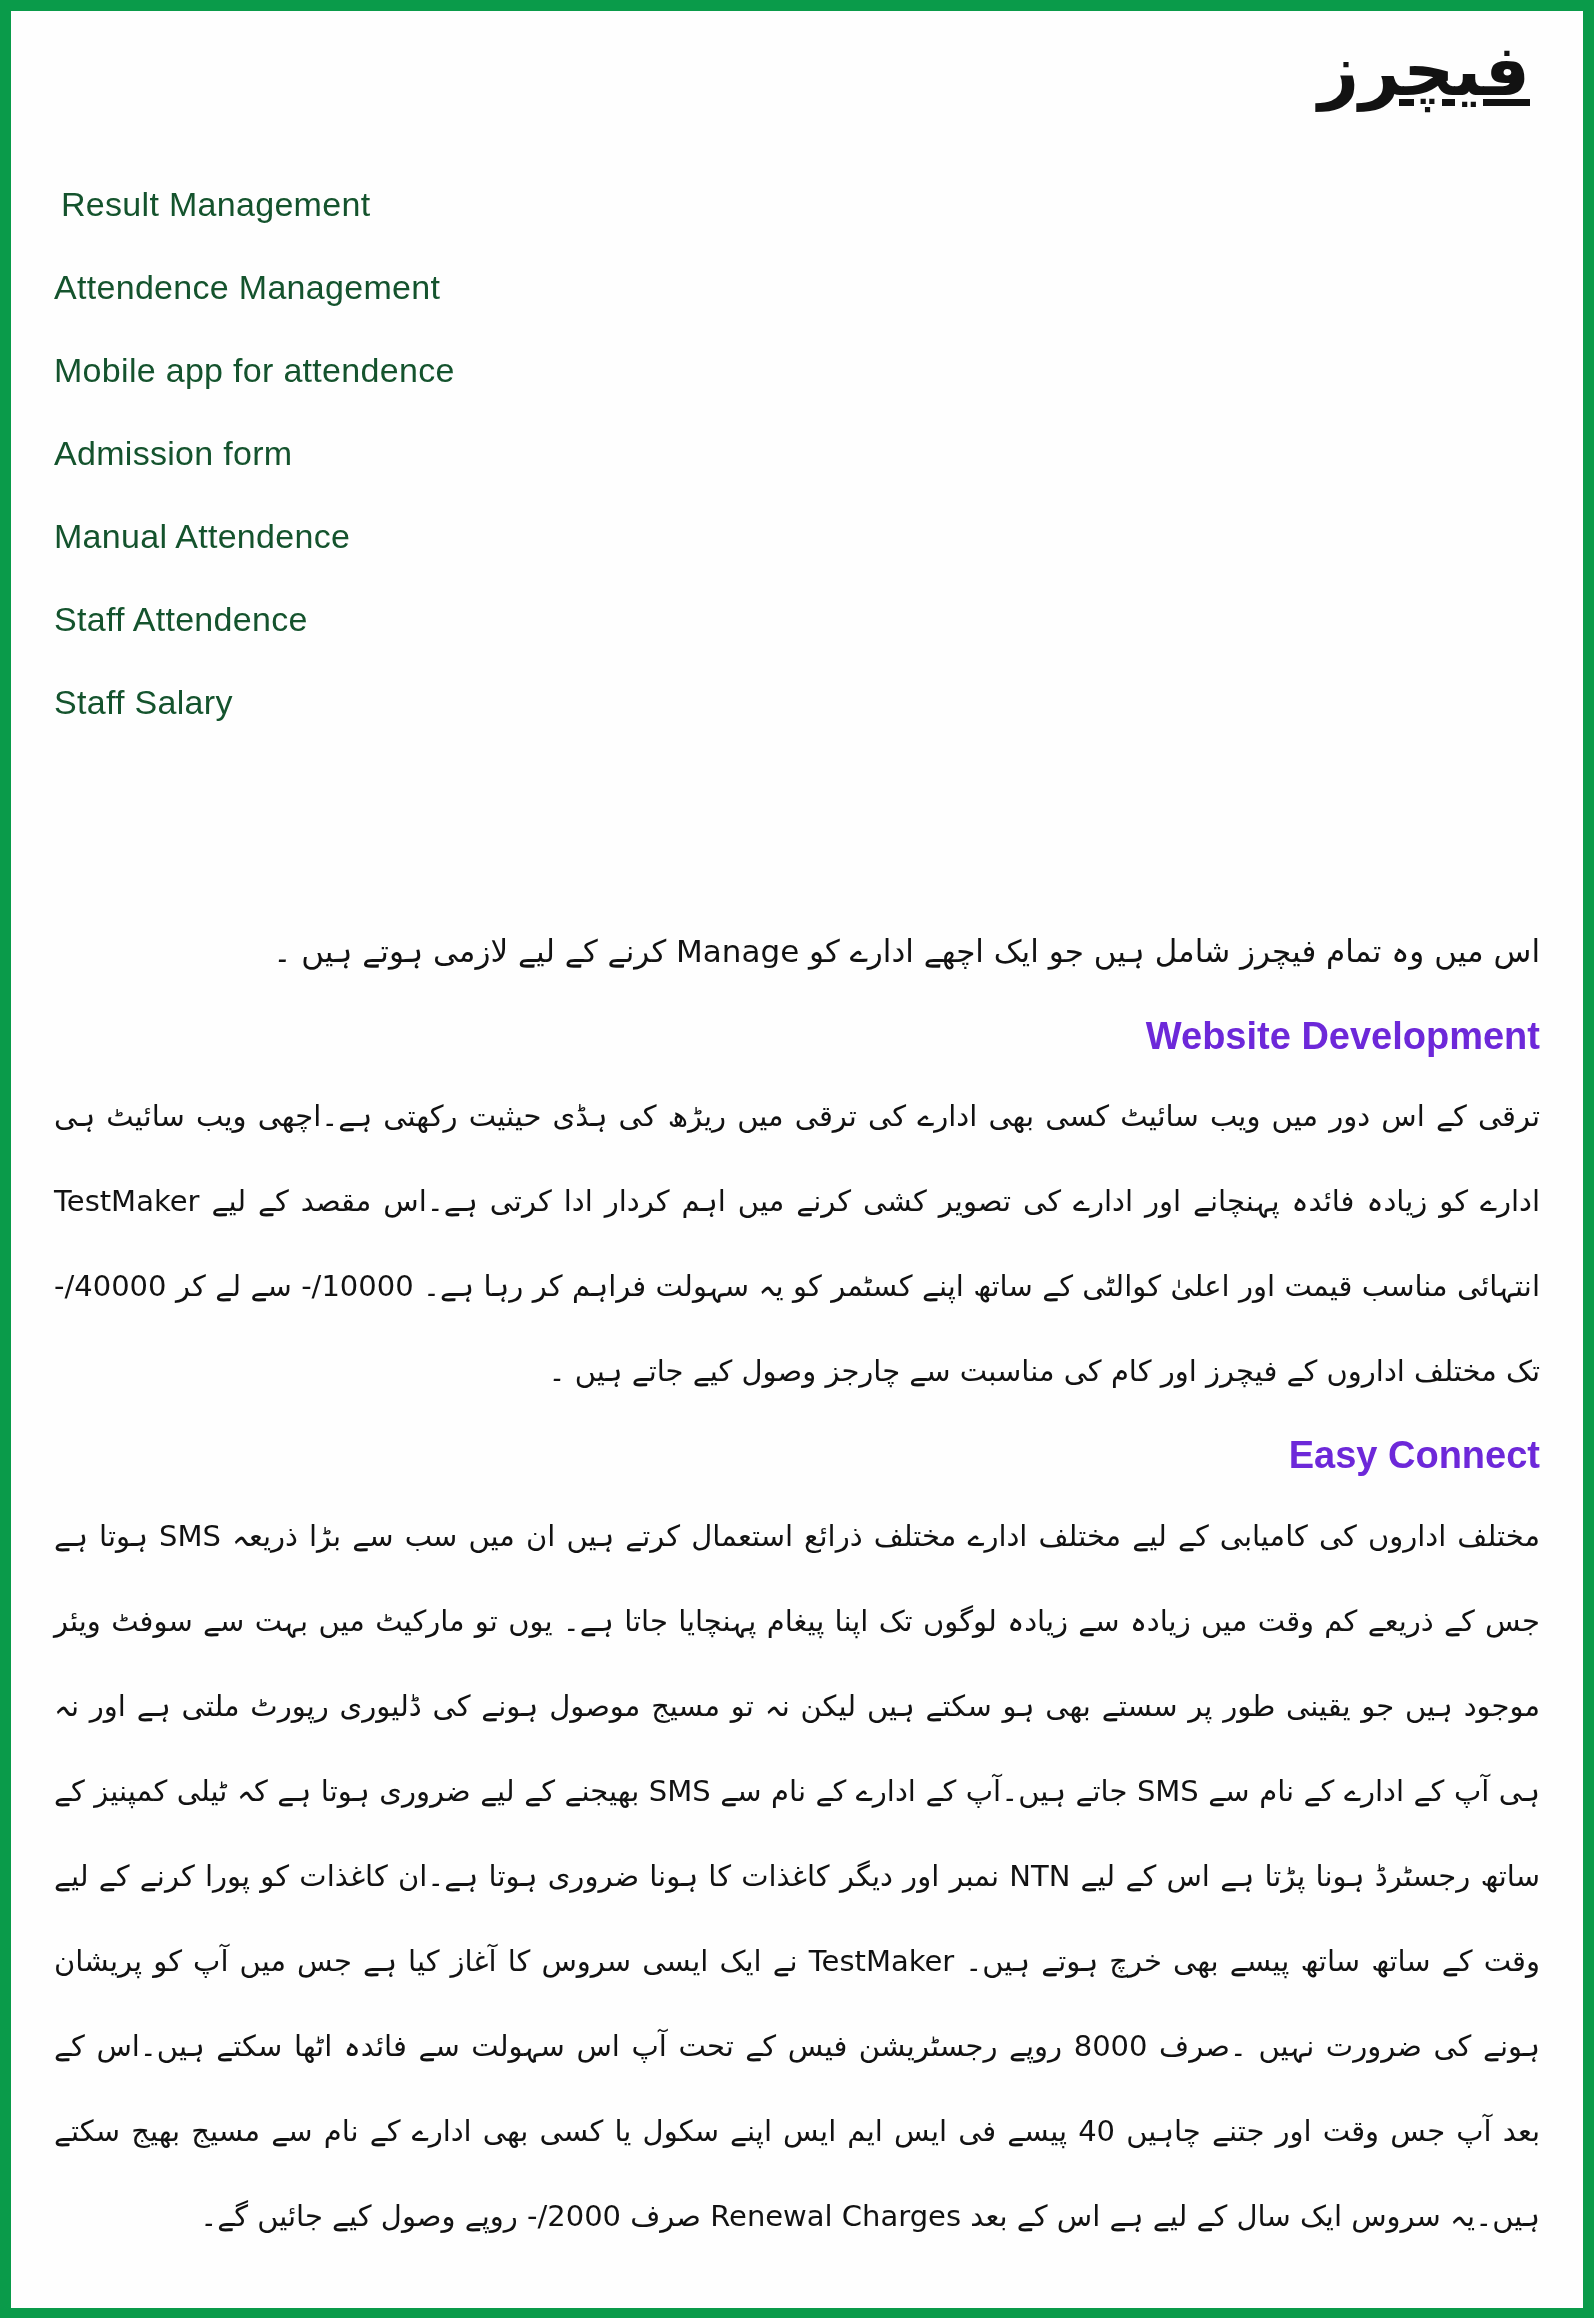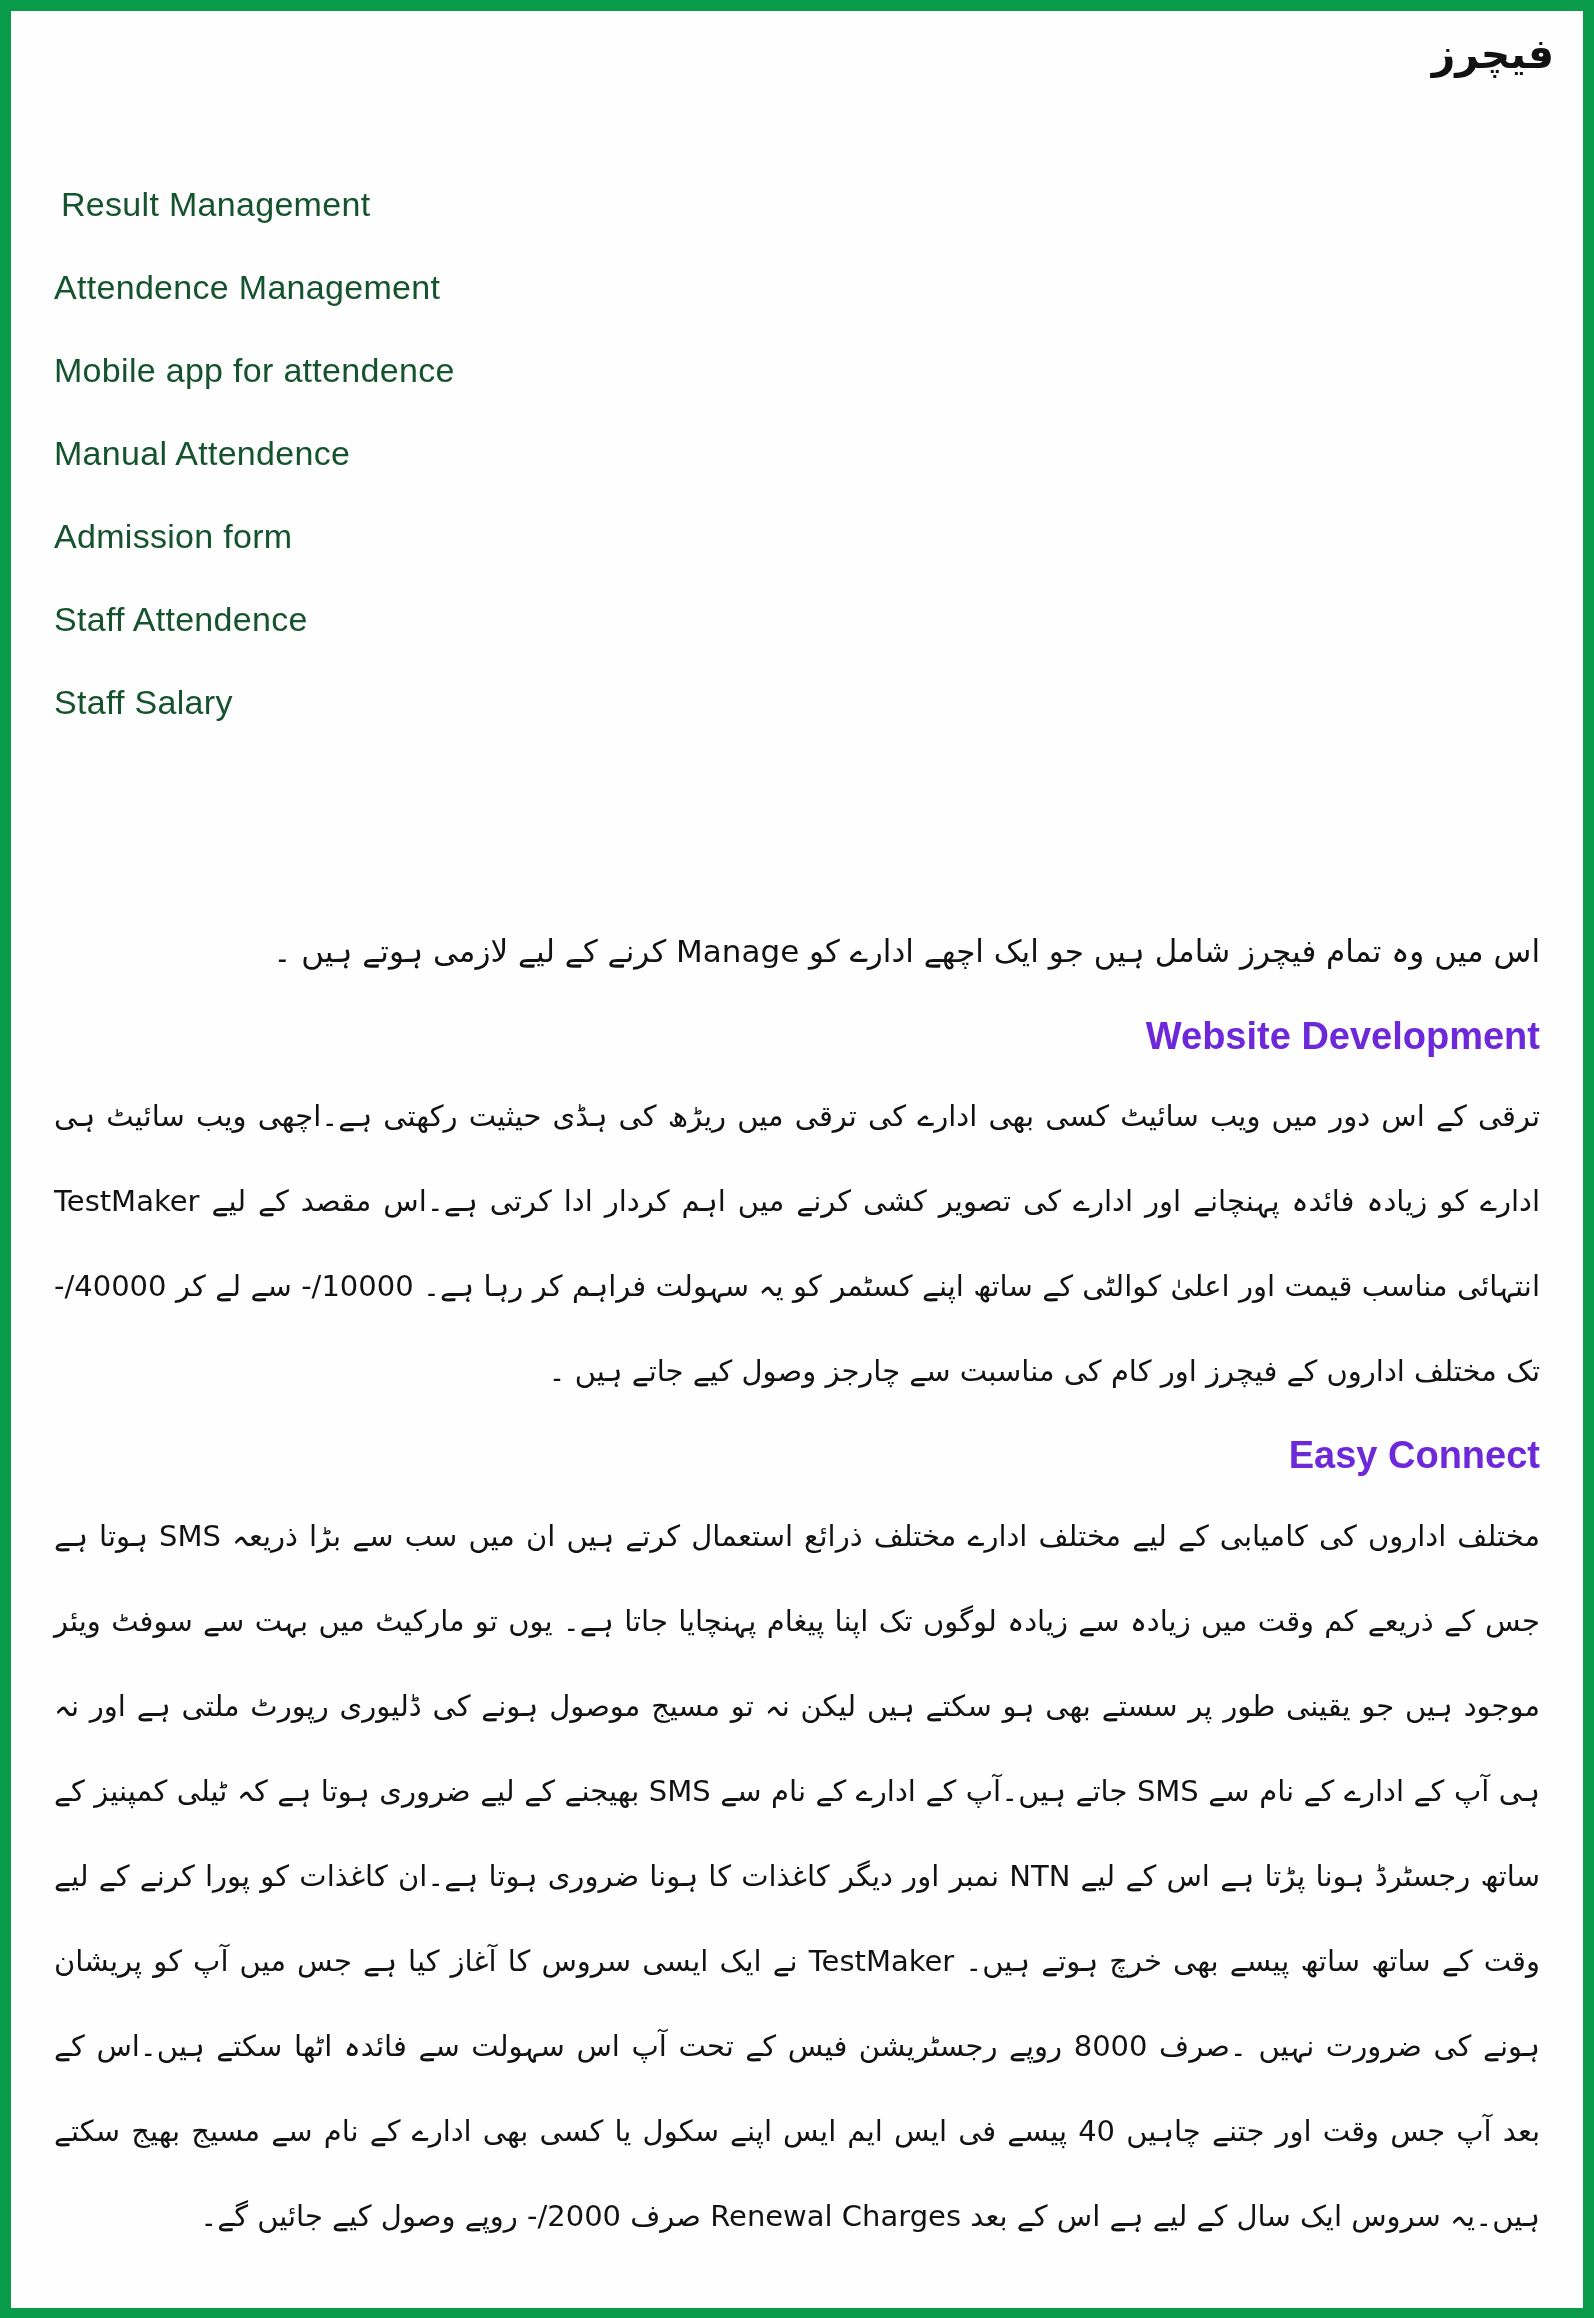--- a/index.html
+++ b/index.html
@@ -14,27 +14,28 @@
     height: 2319px;
     box-sizing: border-box;
     border: 11.2px solid #0a9b4a;
     background: #fefefe;
     overflow: hidden;
   }
   
   .urdu-title {
     position: absolute;
     top: 21px;
-    right: 29px;
+    right: 53px;
     direction: rtl;
     font-family: "DejaVu Sans", sans-serif;
-    font-size: 41px;
+    font-size: 71px;
     font-weight: bold;
     color: #2b2577;
     line-height: 1.1;
+    text-decoration: underline;
   }
   
   .features {
     position: absolute;
     top: 152px;
     left: 43px;
     margin: 0;
     padding: 0;
     list-style: none;
   }
@@ -87,22 +88,22 @@
 <body>
 
 <div class="page">
 
   <div class="urdu-title urdu">فیچرز</div>
 
   <ul class="features">
     <li>Result Management</li>
     <li>Attendence Management</li>
     <li>Mobile app for attendence</li>
+    <li>Admission form</li>
     <li>Manual Attendence</li>
-    <li>Admission form</li>
     <li>Staff Attendence</li>
     <li>Staff Salary</li>
   </ul>
 
   <div class="intro-line urdu">اس میں وہ تمام فیچرز شامل ہیں جو ایک اچھے ادارے کو Manage کرنے کے لیے لازمی ہوتے ہیں ۔</div>
 
   <div class="section-heading heading-wd">Website Development</div>
 
   <div class="urdu-para urdu para-wd">ترقی کے اس دور میں ویب سائیٹ کسی بھی ادارے کی ترقی میں ریڑھ کی ہڈی حیثیت رکھتی ہے۔اچھی ویب سائیٹ ہی ادارے کو زیادہ فائدہ پہنچانے اور ادارے کی تصویر کشی کرنے میں اہم کردار ادا کرتی ہے۔اس مقصد کے لیے TestMaker انتہائی مناسب قیمت اور اعلیٰ کوالٹی کے ساتھ اپنے کسٹمر کو یہ سہولت فراہم کر رہا ہے۔ 10000/- سے لے کر 40000/- تک مختلف اداروں کے فیچرز اور کام کی مناسبت سے چارجز وصول کیے جاتے ہیں ۔</div>
 

